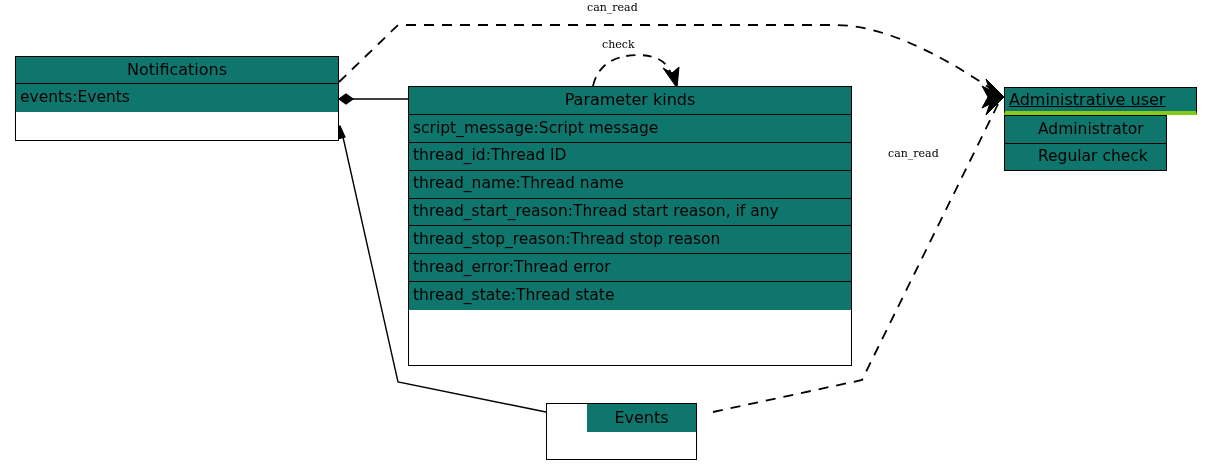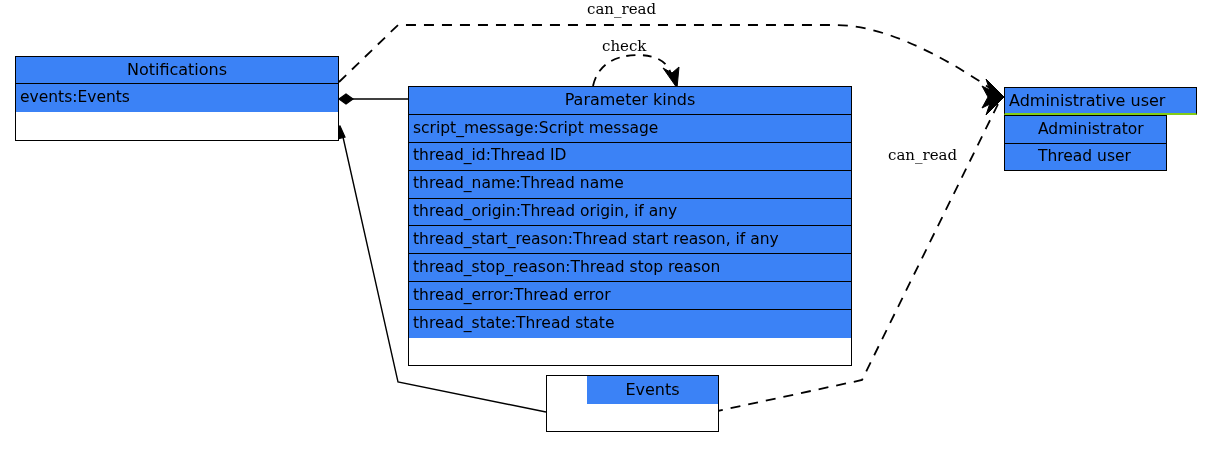--- a/index.html
+++ b/index.html
@@ -24,21 +24,21 @@
   }
   .uml-box {
     position: absolute;
     box-sizing: border-box;
     background: #ffffff;
     border: 1px solid #000000;
   }
   .uml-row {
     box-sizing: border-box;
     border-bottom: 1px solid #000000;
-    background: #3b82f6;
+    background: #0f766e;
     font-family: "DejaVu Sans", sans-serif;
     font-size: 15.5px;
     color: #000000;
     line-height: 1;
     display: flex;
     align-items: center;
     white-space: nowrap;
     overflow: hidden;
   }
   .uml-row:last-child {
@@ -80,42 +80,43 @@
   #box-admin-user .uml-row {
     border: 1px solid #000000;
     border-bottom: none;
     height: 28px;
     padding-left: 33px;
   }
   #box-admin-user .uml-row.header {
     width: 193px;
     justify-content: flex-start;
     padding-left: 4px;
-    border-bottom: 2px solid #84cc16;
+    border-bottom: 4px solid #84cc16;
+    text-decoration: underline;
   }
   #box-admin-user .uml-row.attr {
     width: 163px;
   }
   #box-admin-user .uml-row.attr.last {
     border-bottom: 1px solid #000000;
   }
   
   #box-events {
     left: 546px;
-    top: 375px;
-    width: 173px;
+    top: 403px;
+    width: 151px;
     height: 57px;
     padding-left: 40px;
   }
   #box-events .uml-row { height: 27.5px; }
 
   .edge-label {
     position: absolute;
     font-family: "DejaVu Serif", serif;
-    font-size: 15px;
+    font-size: 11px;
     color: #000000;
     white-space: nowrap;
     line-height: 1;
   }
   #label-can-read-top { left: 587px; top: 2px; }
   #label-check       { left: 602px; top: 39px; }
   #label-can-read-bottom { left: 888px; top: 148px; }
 </style>
 </head>
 <body>
@@ -157,31 +158,30 @@
   <div class="uml-box" id="box-notifications">
     <div class="uml-row header">Notifications</div>
     <div class="uml-row attr">events:Events</div>
   </div>
 
   <div class="uml-box" id="box-parameter-kinds">
     <div class="uml-row header">Parameter kinds</div>
     <div class="uml-row attr">script_message:Script message</div>
     <div class="uml-row attr">thread_id:Thread ID</div>
     <div class="uml-row attr">thread_name:Thread name</div>
-    <div class="uml-row attr">thread_origin:Thread origin, if any</div>
     <div class="uml-row attr">thread_start_reason:Thread start reason, if any</div>
     <div class="uml-row attr">thread_stop_reason:Thread stop reason</div>
     <div class="uml-row attr">thread_error:Thread error</div>
     <div class="uml-row attr">thread_state:Thread state</div>
   </div>
 
   <div class="uml-box" id="box-admin-user">
     <div class="uml-row header">Administrative user</div>
     <div class="uml-row attr">Administrator</div>
-    <div class="uml-row attr last">Thread user</div>
+    <div class="uml-row attr last">Regular check</div>
   </div>
 
   <div class="uml-box" id="box-events">
     <div class="uml-row header">Events</div>
   </div>
 
   <div class="edge-label" id="label-can-read-top">can_read</div>
   <div class="edge-label" id="label-check">check</div>
   <div class="edge-label" id="label-can-read-bottom">can_read</div>
 

